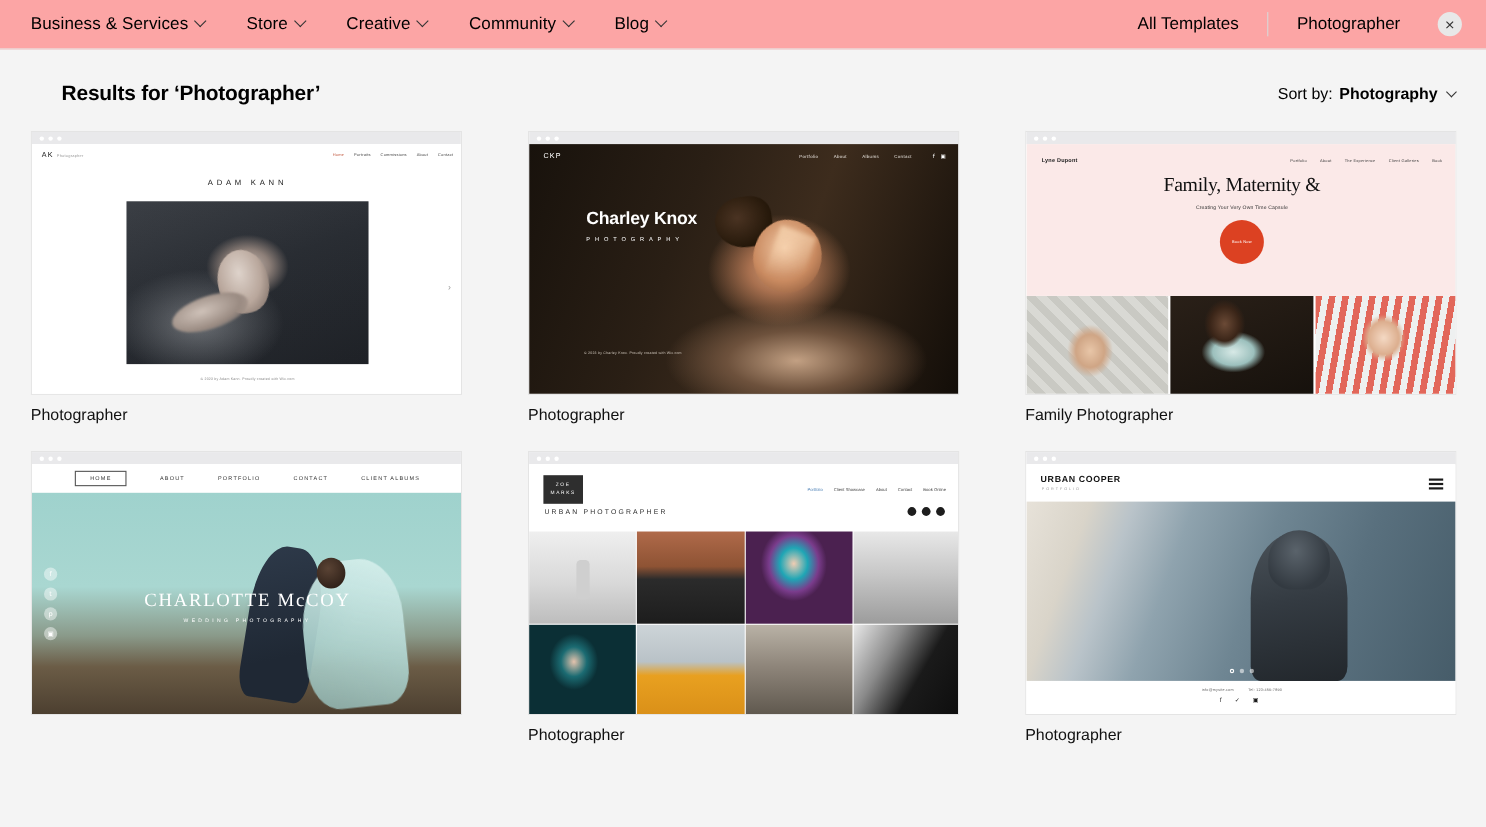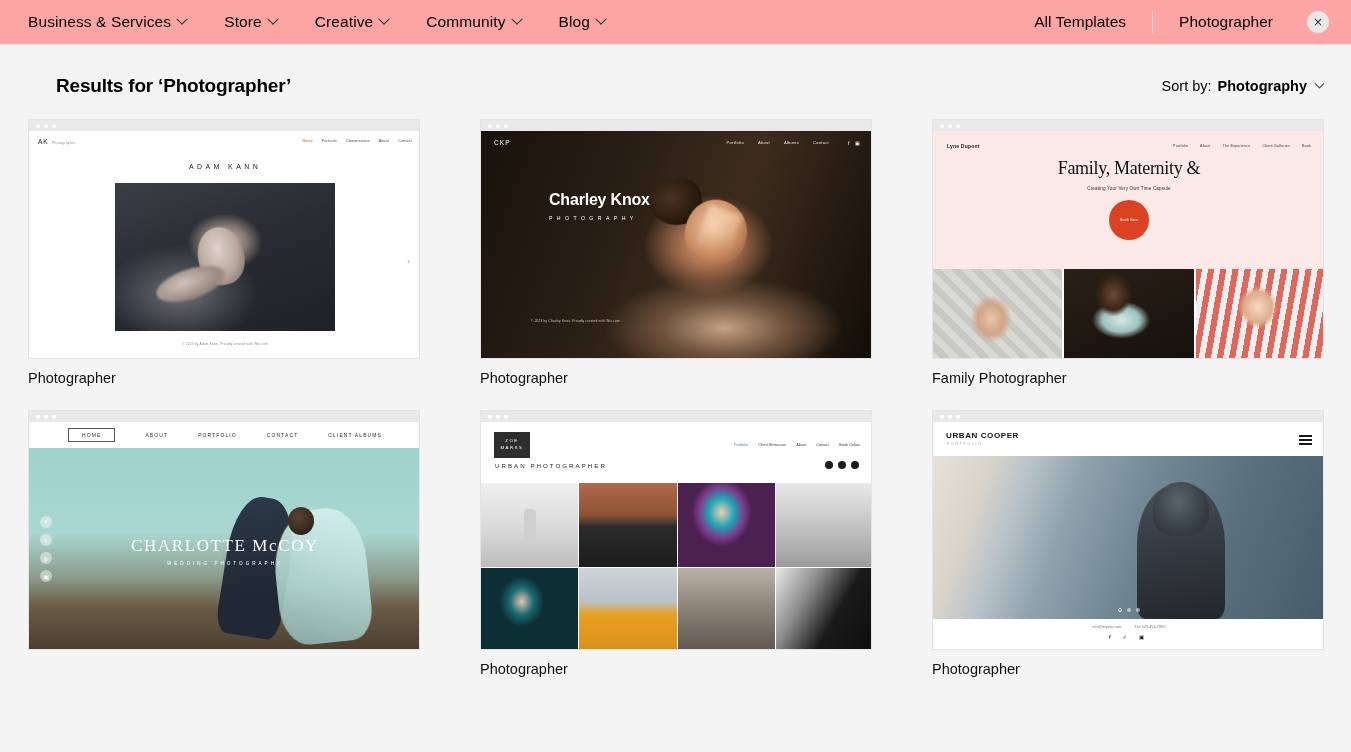--- a/index.html
+++ b/index.html
@@ -137,21 +137,21 @@
   }
   .c2-beam{
     position:absolute; left:56%; top:34%; width:34px; height:48px;
     background: linear-gradient(160deg, rgba(255,226,190,.65), rgba(255,220,180,0) 80%);
     transform: rotate(20deg); filter: blur(2px);
   }
   .c2-nav { position:absolute; top:8px; left:0; right:0; display:flex; align-items:center; justify-content:space-between; padding: 0 13px;}
   .c2-logo { font-size:6.5px; color:#fff; letter-spacing:1.1px; }
   .c2-links { display:flex; align-items:center; gap:14px; font-size:4px; color:#e8e3dd; letter-spacing:.3px;}
   .c2-soc { display:flex; gap:5px; margin-left:5px; color:#fff; font-size:5px; font-family:"DejaVu Sans",sans-serif;}
-  .c2-title { position:absolute; left:68px; top:60px; color:#fff; }
+  .c2-title { position:absolute; left:52px; top:60px; color:#fff; }
   .c2-title .n { font-size:16px; font-weight:600; letter-spacing:-.2px; }
   .c2-title .s { font-size:5.2px; letter-spacing:4.4px; margin-top:6px; }
   .c2-foot { position:absolute; left:50px; bottom:37px; font-size:3.2px; color:#cfc6bc; letter-spacing:.2px;}
 
   
   .c3-hero { height: 138px; background: #fbe9e8; position: relative; padding-top: 12px; }
   .c3-nav { display:flex; align-items:center; justify-content:space-between; padding:0 14px; }
   .c3-logo { font-size:5px; font-weight:bold; color:#222; letter-spacing:.2px;}
   .c3-links { display:flex; gap:12px; font-size:3.6px; color:#3a3a3a; letter-spacing:.2px;}
   .c3-h1 {

